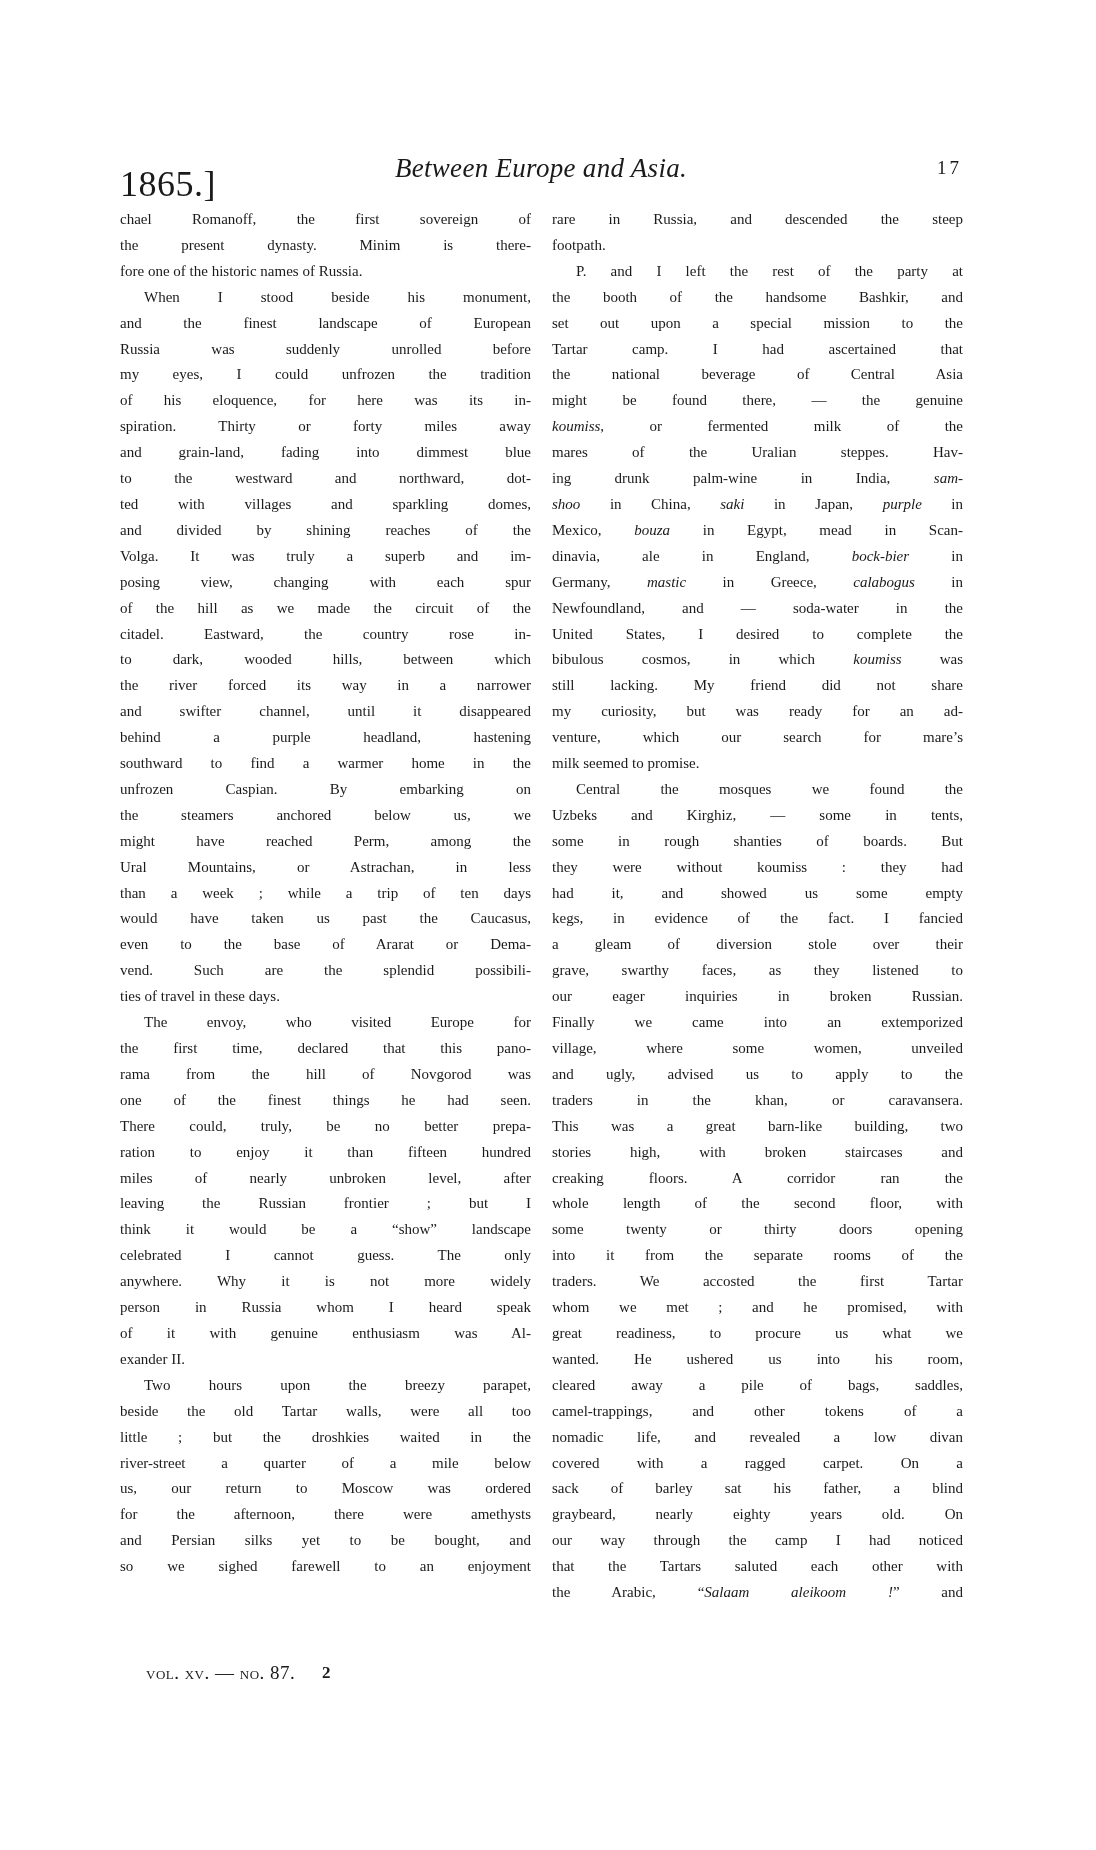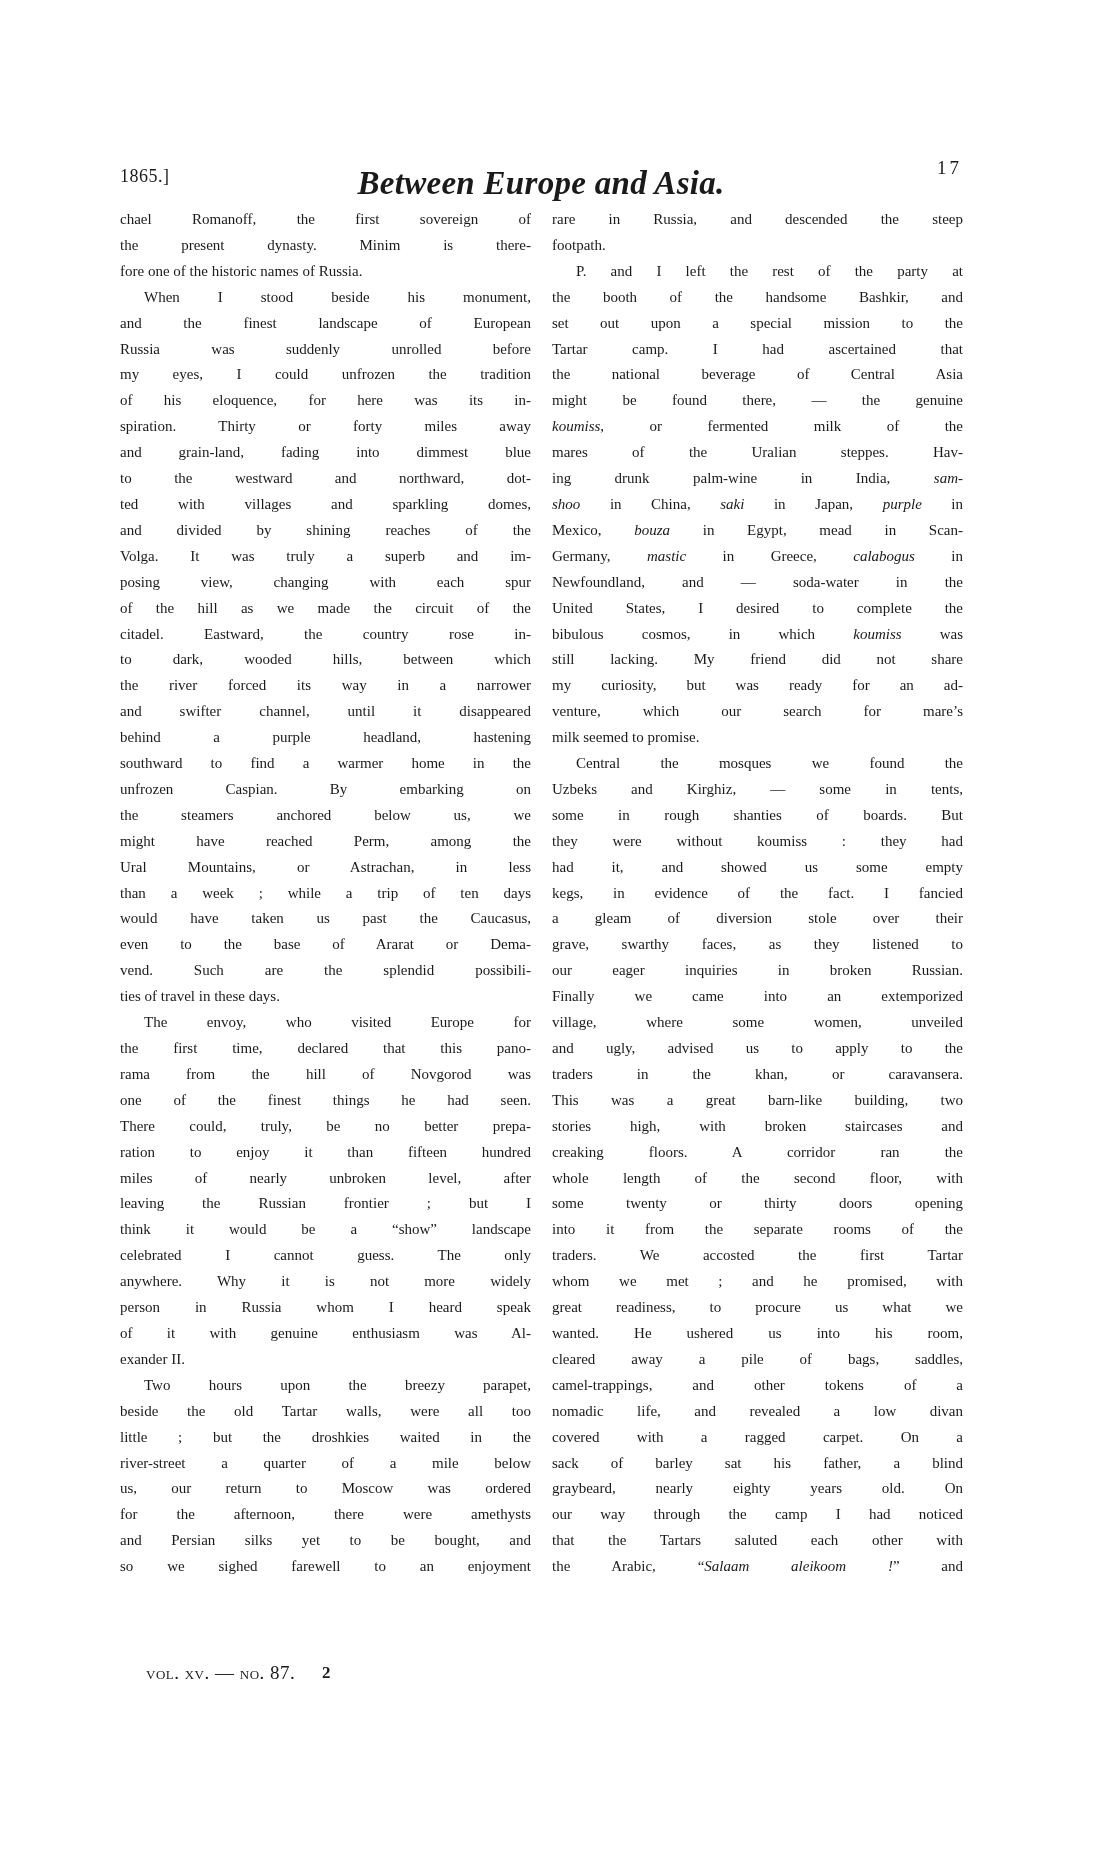--- a/index.html
+++ b/index.html
@@ -1,21 +1,21 @@
 <!DOCTYPE html>
 <html><head>
 <meta charset="utf-8">
 <style>
   html, body { margin: 0; padding: 0; background: #ffffff; }
   body { width: 1096px; height: 1850px; position: relative; overflow: hidden;
          font-family: "Liberation Serif", "DejaVu Serif", serif; color: #1a1a1a; }
   .header { position: absolute; top: 150px; left: 120px; width: 842px; height: 36px; }
-  .hdr-date { position: absolute; left: 0; top: 8px; font-size: 18px; line-height: 36px; letter-spacing: 0.5px; }
-  .hdr-title { position: absolute; left: 0; right: 0; top: 15px; text-align: center; font-size: 33px;
-               line-height: 36px; font-style: italic; letter-spacing: 0.3px; font-weight: bold; }
+  .hdr-date { position: absolute; left: 0; top: 16px; font-size: 36px; line-height: 36px; letter-spacing: 0.5px; }
+  .hdr-title { position: absolute; left: 0; right: 0; top: 0; text-align: center; font-size: 27px;
+               line-height: 36px; font-style: italic; letter-spacing: 0.3px; }
   .hdr-page { position: absolute; right: 0; top: 0; font-size: 19px; line-height: 36px; letter-spacing: 3px; }
   .col { position: absolute; top: 207px; width: 411px; font-size: 15px; line-height: 25.92px; }
   .col-left { left: 120px; }
   .col-right { left: 552px; }
   .line { display: block; white-space: nowrap; text-align: justify; text-align-last: justify; height: 25.92px; }
   .line.last { text-align-last: left; }
   .line.indent { padding-left: 24px; }
   .line em { font-style: italic; }
   .footer { position: absolute; top: 1659px; left: 146px; font-size: 19px; line-height: 28px; }
   .footer .vol { font-variant: small-caps; letter-spacing: 0.5px; }
@@ -92,20 +92,21 @@
     <span class="line">the booth of the handsome Bashkir, and</span>
     <span class="line">set out upon a special mission to the</span>
     <span class="line">Tartar camp.  I had ascertained that</span>
     <span class="line">the national beverage of Central Asia</span>
     <span class="line">might be found there, — the genuine</span>
     <span class="line"><em>koumiss</em><span>, or fermented milk of the</span></span>
     <span class="line">mares of the Uralian steppes.  Hav-</span>
     <span class="line"><span>ing drunk palm-wine in India, </span><em>sam-</em></span>
     <span class="line"><em>shoo</em><span> in China, </span><em>saki</em><span> in Japan, </span><em>purple</em><span> in</span></span>
     <span class="line"><span>Mexico, </span><em>bouza</em><span> in Egypt, mead in Scan-</span></span>
+    <span class="line"><span>dinavia, ale in England, </span><em>bock-bier</em><span> in</span></span>
     <span class="line"><span>Germany, </span><em>mastic</em><span> in Greece, </span><em>calabogus</em><span> in</span></span>
     <span class="line">Newfoundland, and — soda-water in the</span>
     <span class="line">United States, I desired to complete the</span>
     <span class="line"><span>bibulous cosmos, in which </span><em>koumiss</em><span> was</span></span>
     <span class="line">still lacking.  My friend did not share</span>
     <span class="line">my curiosity, but was ready for an ad-</span>
     <span class="line">venture, which our search for mare’s</span>
     <span class="line last">milk seemed to promise.</span>
     <span class="line indent">Central the mosques we found the</span>
     <span class="line">Uzbeks and Kirghiz, — some in tents,</span>

